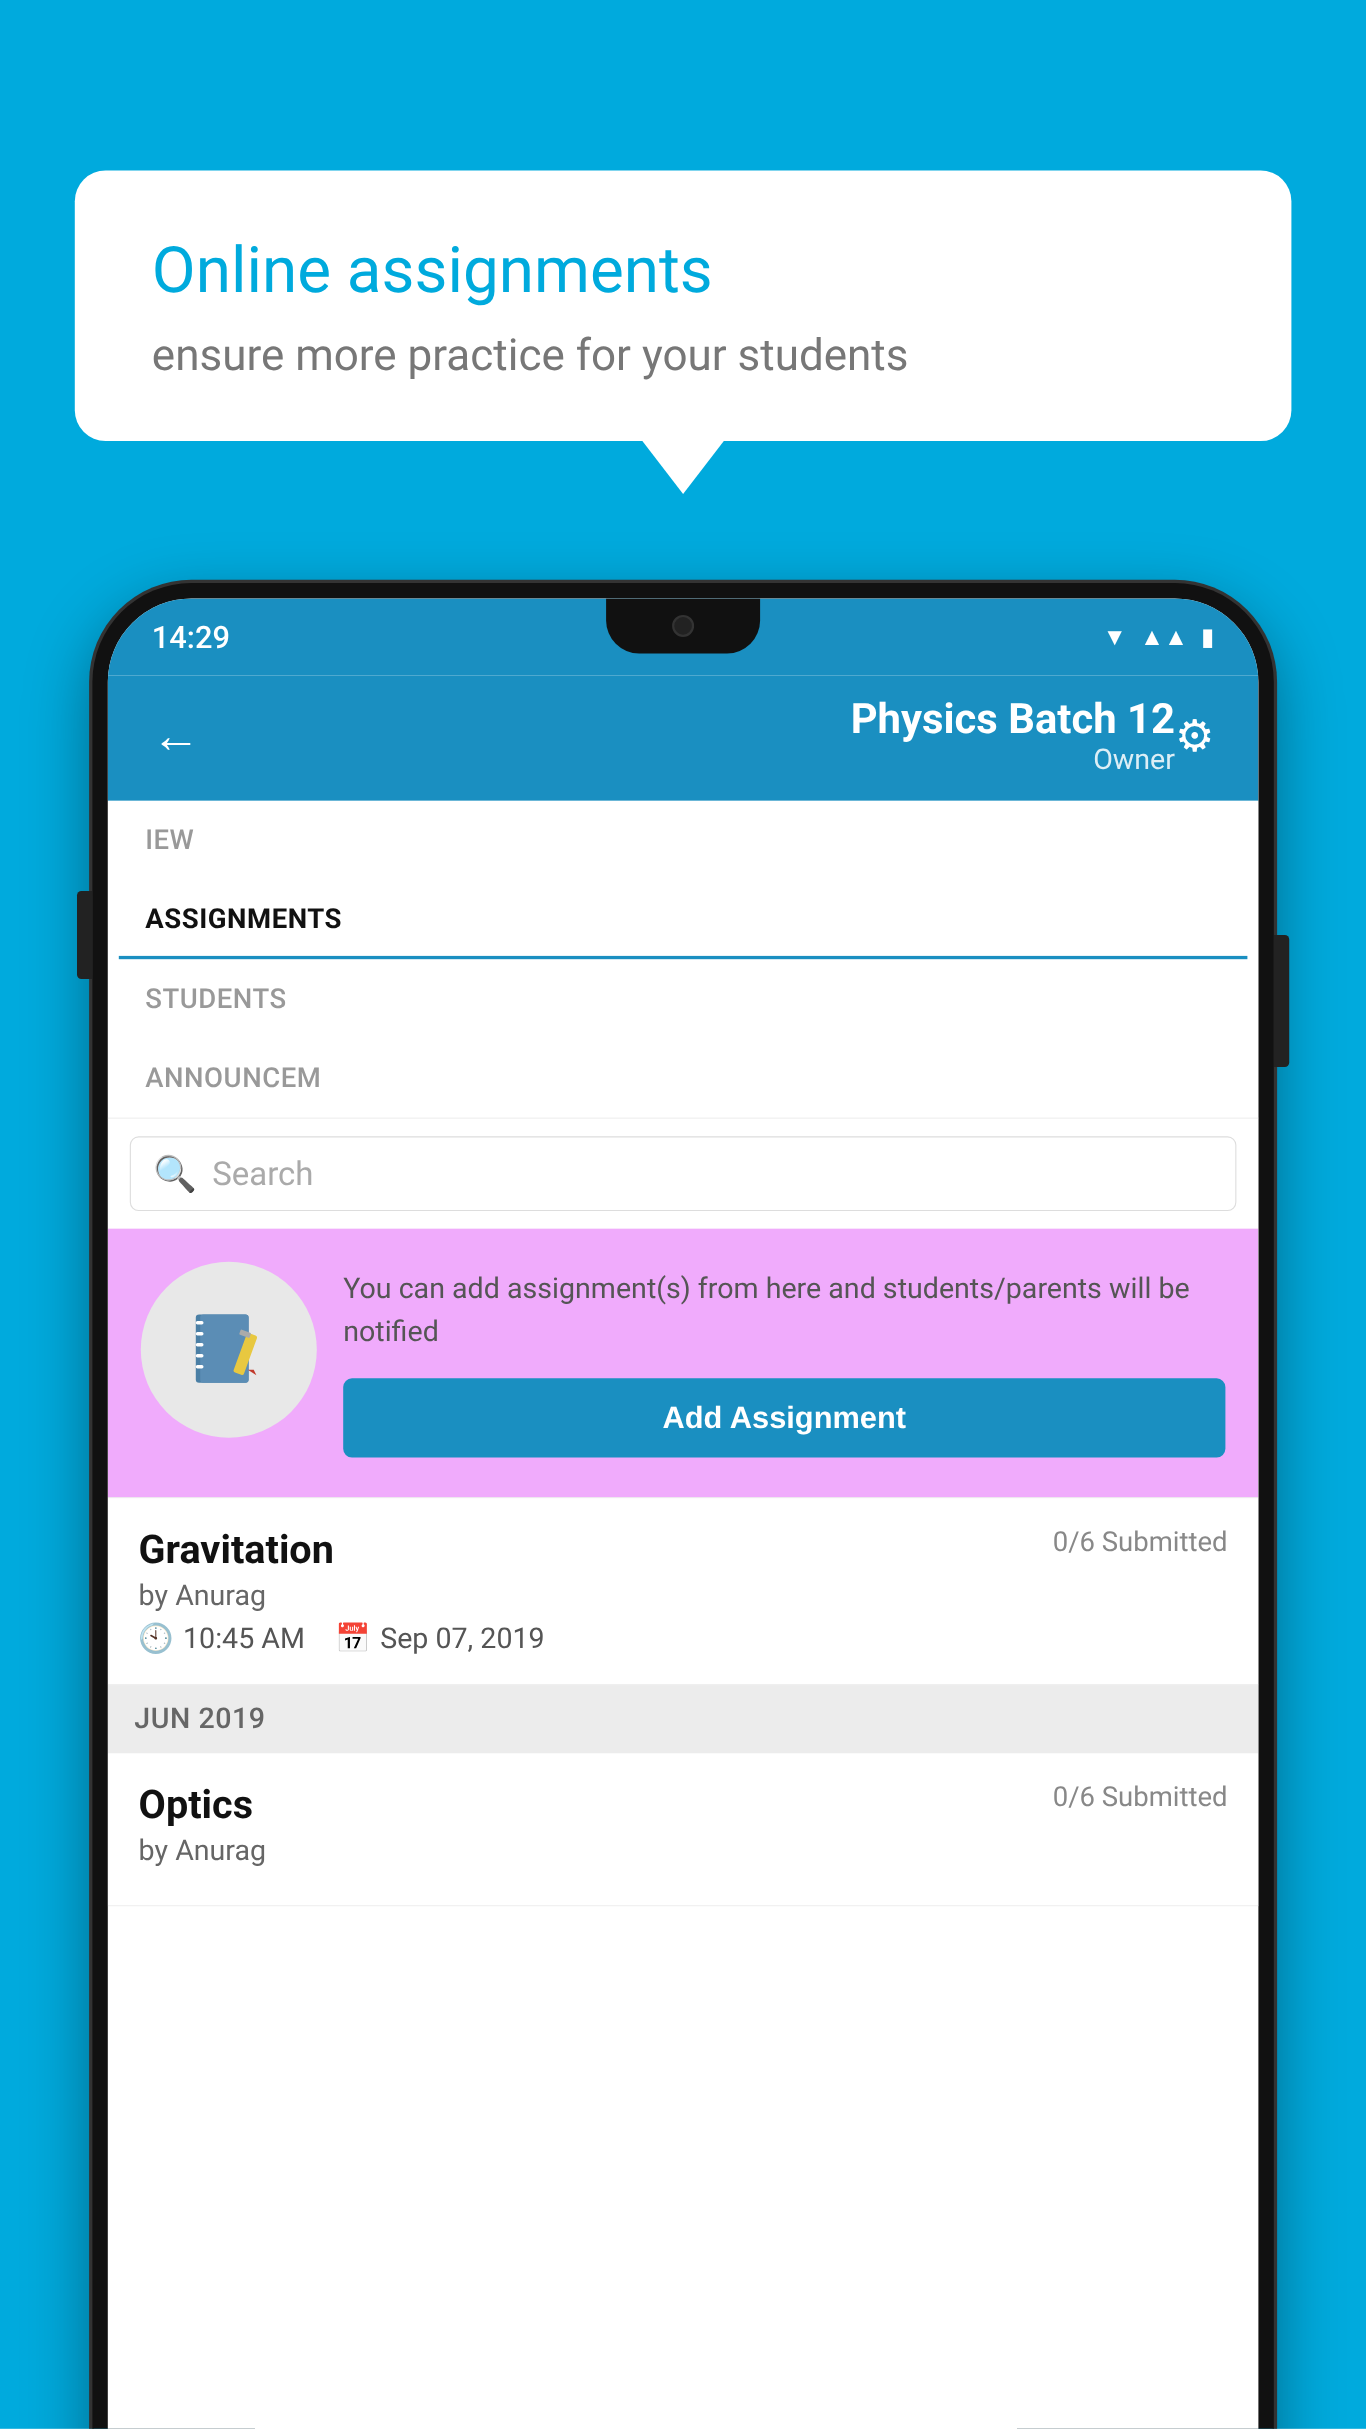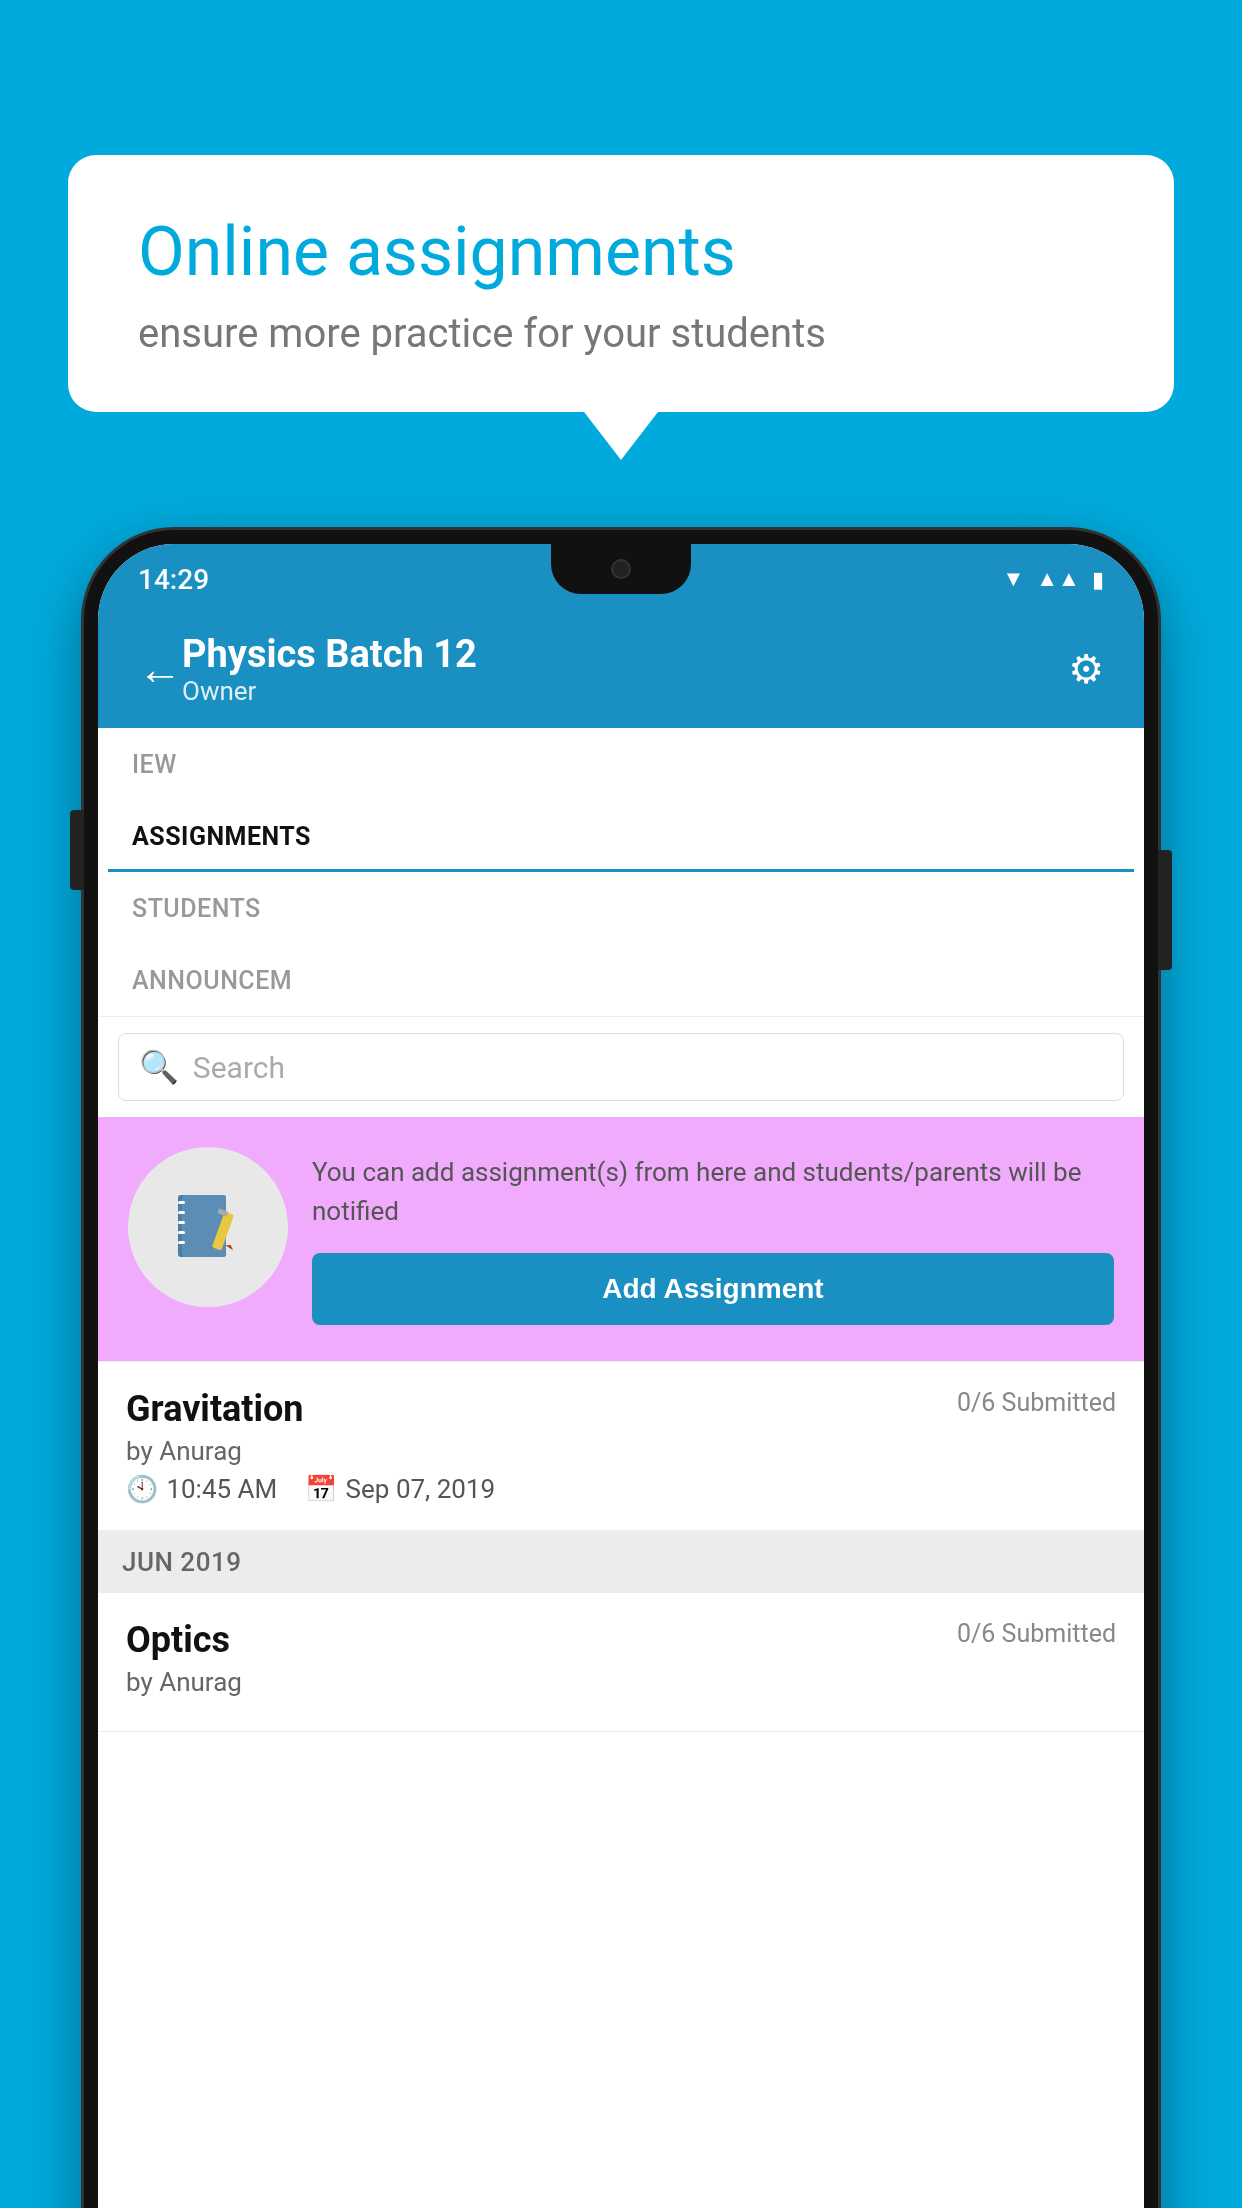--- a/index.html
+++ b/index.html
@@ -35,21 +35,21 @@
       left: 50%;
       transform: translateX(-50%);
       width: 0;
       height: 0;
       border-left: 40px solid transparent;
       border-right: 40px solid transparent;
       border-top: 52px solid white;
     }
 
     .speech-bubble-title {
-      font-size: 68px;
+      font-size: 58px;
       color: #00AADD;
       font-weight: 400;
       line-height: 1.1;
       margin-bottom: 20px;
     }
 
     .speech-bubble-subtitle {
       font-size: 40px;
       color: #777;
       font-weight: 400;
@@ -158,21 +158,21 @@
       justify-content: space-between;
     }
 
     .header-back {
       color: white;
       font-size: 44px;
       cursor: pointer;
     }
 
     .header-center {
-      text-align: left;
+      text-align: right;
       flex: 1;
     }
 
     .header-title {
       color: white;
       font-size: 38px;
       font-weight: 700;
     }
 
     .header-subtitle {

